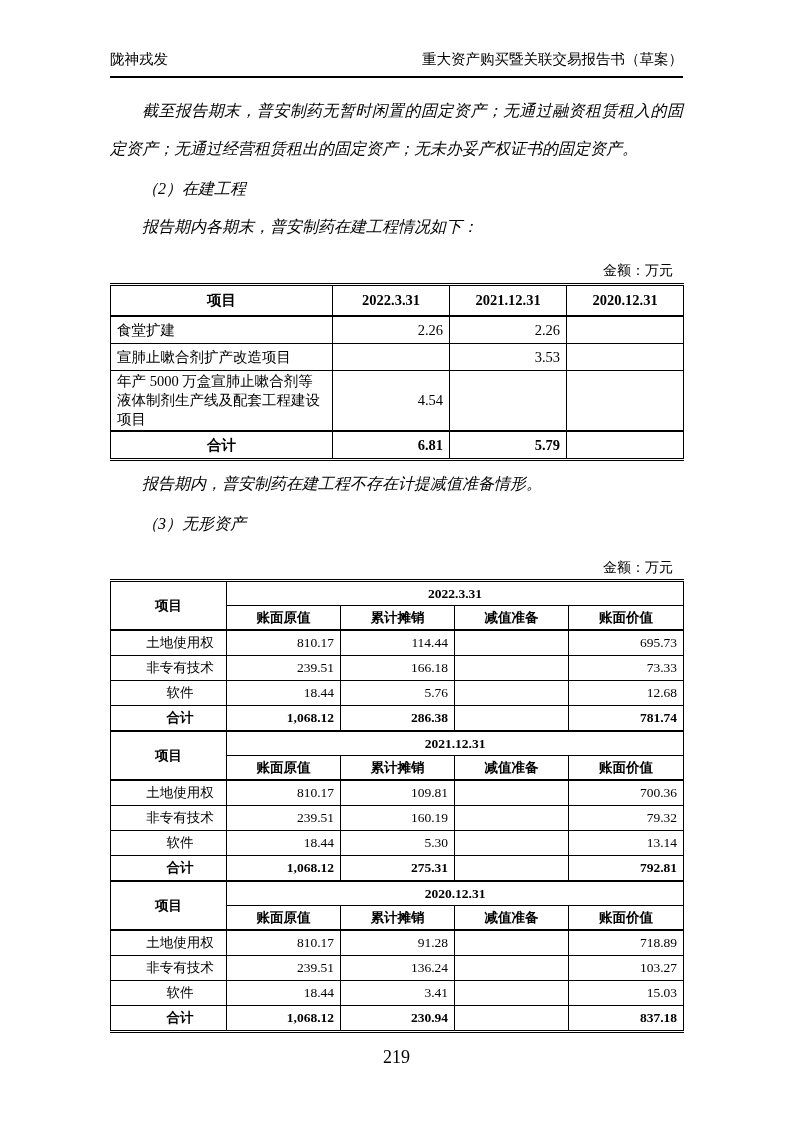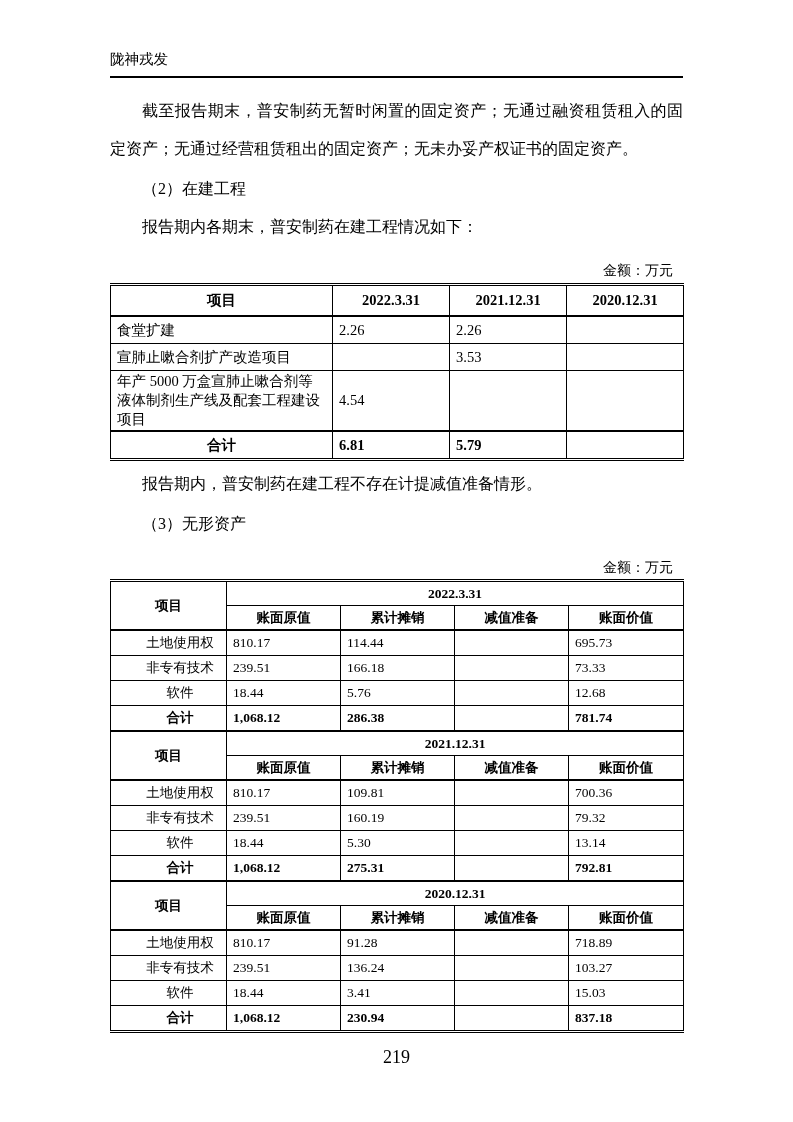--- a/index.html
+++ b/index.html
@@ -19,20 +19,21 @@
     padding-top: 50px; padding-bottom: 7px;
     border-bottom: 2px solid #000;
     font-size: 14.5px;
   }
 
   
   .para {
     font-size: 16px; line-height: 38px;
     text-align: justify; text-indent: 32px;
     margin: 0;
+    font-style: italic;
   }
   .p1 { margin-top: 14px; }
   .hd  { margin-top: 2px; }
   .p2  { margin-top: 0; }
   .p3  { margin-top: 4px; }
   .p4  { margin-top: 0; }
 
   .unit {
     text-align: right; font-size: 14px; line-height: 18px;
     padding-right: 10px; margin-top: 16px;
@@ -51,44 +52,45 @@
     border: 1px solid #000;
     padding: 1px 6px;
     overflow: hidden;
   }
   .t1 thead th {
     border-bottom: 2px solid #000;
     font-weight: bold; text-align: center; height: 27px;
   }
   .t1 td { height: 24px; line-height: 19px; }
   .t1 td.item { text-align: left; }
-  .t1 td.num  { }
+  .t1 td.num  { text-align: right; }
   .t1 tr.total td { border-top: 2px solid #000; font-weight: bold; }
   .t1 tr.total td.item { text-align: center; }
 
   .t2 th { font-weight: bold; text-align: center; height: 21px; }
   .t2 th.date-h { border-bottom: 1px solid #000; }
   .t2 th.item-h { border-bottom: 2px solid #000; }
   .t2 tr.sub-h th { border-bottom: 2px solid #000; }
   .t2 tr.sec-start > th { border-top: 2px solid #000; }
   .t2 td { height: 22px; line-height: 18px; }
   .t2 td.item { text-align: center; padding-left: 29px; }
-  .t2 td.num  { text-align: left; }
+  .t2 td.num  { text-align: right; }
   .t2 tr.total td { font-weight: bold; }
 
   .pageno { text-align: center; font-size: 18px; margin-top: 14px; }
 </style>
 </head>
 <body>
 
 <div class="page">
   <div class="content">
 
     <div class="doc-header">
       <span>陇神戎发</span>
+      <span>重大资产购买暨关联交易报告书（草案）</span>
     </div>
 
     <p class="para p1">截至报告期末，普安制药无暂时闲置的固定资产；无通过融资租赁租入的固定资产；无通过经营租赁租出的固定资产；无未办妥产权证书的固定资产。</p>
 
     <p class="para hd">（2）在建工程</p>
 
     <p class="para p2">报告期内各期末，普安制药在建工程情况如下：</p>
 
     <div class="unit">金额：万元</div>
 

